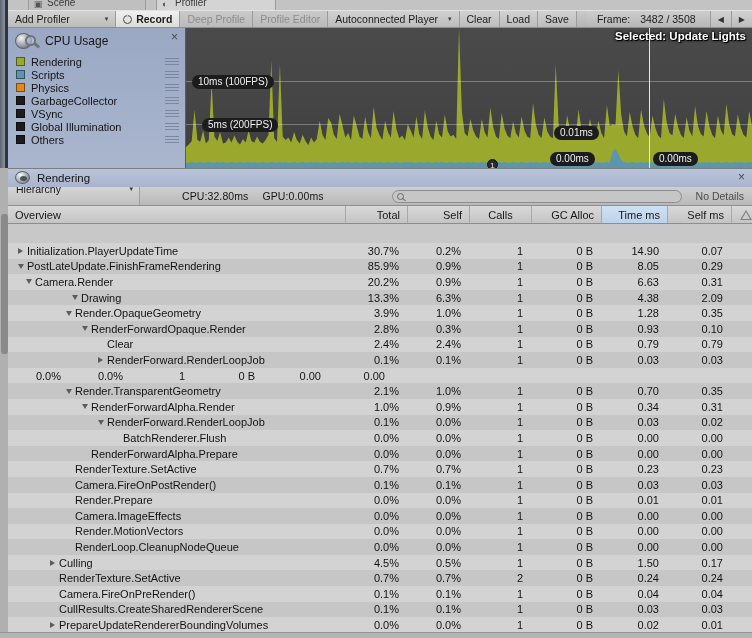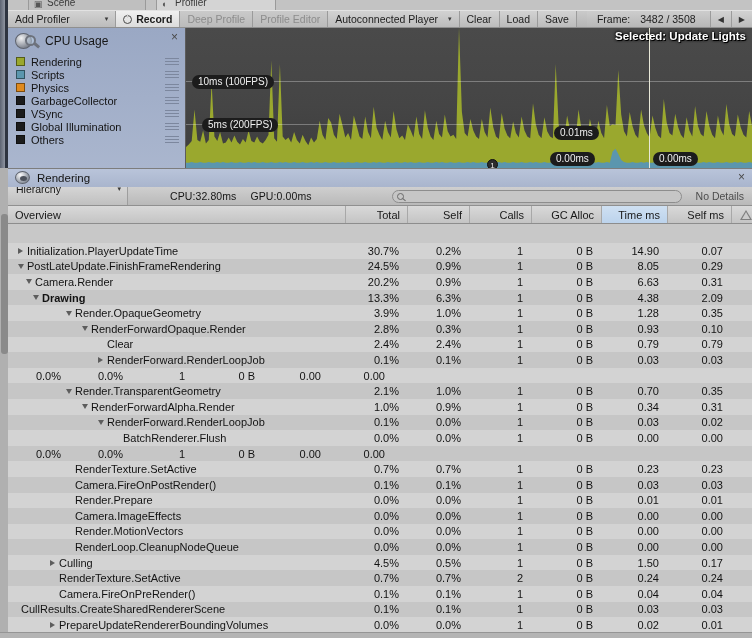--- a/index.html
+++ b/index.html
@@ -154,21 +154,21 @@
     border-radius:50%; background:#4d525c;
   }
   .detail-head .t { font-size: 11.5px; color: #141414; }
   .detail-head .closex { position:absolute; right: 7px; top: 1px; font-size: 12px; color:#4a4a4a; }
 
   .detail-toolbar {
     height: 19px; background: linear-gradient(to bottom,#cfcfcf,#b9b9b9);
     border-bottom: 1px solid #909090; display:flex; align-items:stretch; font-size: 10.5px;
   }
   .hier-dd {
-    width: 120px; display:flex; align-items:center; justify-content:space-between;
+    width: 132px; display:flex; align-items:center; justify-content:space-between;
     padding: 0 6px 14px 8px; border-right: 1px solid #9e9e9e;
     background: linear-gradient(to bottom,#d5d5d5,#c0c0c0); color:#161616;
   }
   .hier-dd .caret { font-size: 7px; color:#3a3a3a; }
   .cpu-gpu { display:flex; align-items:center; padding-left: 42px; color:#161616; white-space: nowrap; letter-spacing: 0.1px;}
   .cpu-gpu span + span { margin-left: 14px; }
   .search-wrap { flex:1; display:flex; align-items:center; justify-content:flex-end; padding-right: 6px; }
   .search-box {
     width: 290px; height: 13px; border-radius: 7px;
     background: #c6c6c6; border: 1px solid #8d8d8d;
@@ -424,21 +424,21 @@
     <div class="col-head" id="colhead">
         <div class="c" style="width: 338px; flex: 0 0 338px;">
           <span>Overview</span>
         </div>
         <div class="c num" style="width: 62px; flex: 0 0 62px;">
           <span>Total</span>
         </div>
         <div class="c num" style="width: 62px; flex: 0 0 62px;">
           <span>Self</span>
         </div>
-        <div class="c num" style="width: 62px; flex: 0 0 62px;">
+        <div class="c num" style="width: 62px; flex: 0 0 62px; justify-content: center;">
           <span>Calls</span>
         </div>
         <div class="c num" style="width: 70px; flex: 0 0 70px;">
           <span>GC Alloc</span>
         </div>
         <div class="c num hl" style="width: 66px; flex: 0 0 66px;">
           <span>Time ms</span>
         </div>
         <div class="c num" style="width: 64px; flex: 0 0 64px; text-align: right;">
           <span>Self ms</span>
@@ -464,21 +464,21 @@
           <div class="c" style="width: 64px; flex: 0 0 64px;">0.07</div>
           <div class="c" style="width: 28px; flex: 0 0 28px;"></div>
         </div>
         <div class="row even">
           <div class="name" style="width: 338px; flex: 0 0 338px; padding-left: 6px;">
             <span class="tw">
               <span class="tri-d"></span>
             </span>
             <span>PostLateUpdate.FinishFrameRendering</span>
           </div>
-          <div class="c" style="width: 62px; flex: 0 0 62px;">24.5%</div>
+          <div class="c" style="width: 62px; flex: 0 0 62px;">85.9%</div>
           <div class="c" style="width: 62px; flex: 0 0 62px;">0.9%</div>
           <div class="c" style="width: 62px; flex: 0 0 62px;">1</div>
           <div class="c" style="width: 70px; flex: 0 0 70px;">0 B</div>
           <div class="c" style="width: 66px; flex: 0 0 66px;">8.05</div>
           <div class="c" style="width: 64px; flex: 0 0 64px;">0.29</div>
           <div class="c" style="width: 28px; flex: 0 0 28px;"></div>
         </div>
         <div class="row odd">
           <div class="name" style="width: 338px; flex: 0 0 338px; padding-left: 14px;">
             <span class="tw">
@@ -488,21 +488,21 @@
           </div>
           <div class="c" style="width: 62px; flex: 0 0 62px; text-align: center;">20.2%</div>
           <div class="c" style="width: 62px; flex: 0 0 62px;">0.9%</div>
           <div class="c" style="width: 62px; flex: 0 0 62px;">1</div>
           <div class="c" style="width: 70px; flex: 0 0 70px;">0 B</div>
           <div class="c" style="width: 66px; flex: 0 0 66px;">6.63</div>
           <div class="c" style="width: 64px; flex: 0 0 64px;">0.31</div>
           <div class="c" style="width: 28px; flex: 0 0 28px;"></div>
         </div>
         <div class="row even">
-          <div class="name" style="width: 338px; flex: 0 0 338px; padding-left: 21px; font-weight: bold;">
+          <div class="name" style="width: 338px; flex: 0 0 338px; padding-left: 60px;">
             <span class="tw">
               <span class="tri-d"></span>
             </span>
             <span>Drawing</span>
           </div>
           <div class="c" style="width: 62px; flex: 0 0 62px;">13.3%</div>
           <div class="c" style="width: 62px; flex: 0 0 62px;">6.3%</div>
           <div class="c" style="width: 62px; flex: 0 0 62px;">1</div>
           <div class="c" style="width: 70px; flex: 0 0 70px;">0 B</div>
           <div class="c" style="width: 66px; flex: 0 0 66px;">4.38</div>
@@ -628,20 +628,24 @@
           </div>
           <div class="c" style="width: 62px; flex: 0 0 62px;">0.0%</div>
           <div class="c" style="width: 62px; flex: 0 0 62px;">0.0%</div>
           <div class="c" style="width: 62px; flex: 0 0 62px;">1</div>
           <div class="c" style="width: 70px; flex: 0 0 70px;">0 B</div>
           <div class="c" style="width: 66px; flex: 0 0 66px;">0.00</div>
           <div class="c" style="width: 64px; flex: 0 0 64px;">0.00</div>
           <div class="c" style="width: 28px; flex: 0 0 28px;"></div>
         </div>
         <div class="row even">
+          <div class="name" style="width: 338px; flex: 0 0 338px; padding-left: 70px;">
+            <span class="tw"></span>
+            <span>RenderForwardAlpha.Prepare</span>
+          </div>
           <div class="c" style="width: 62px; flex: 0 0 62px;">0.0%</div>
           <div class="c" style="width: 62px; flex: 0 0 62px;">0.0%</div>
           <div class="c" style="width: 62px; flex: 0 0 62px;">1</div>
           <div class="c" style="width: 70px; flex: 0 0 70px;">0 B</div>
           <div class="c" style="width: 66px; flex: 0 0 66px;">0.00</div>
           <div class="c" style="width: 64px; flex: 0 0 64px;">0.00</div>
           <div class="c" style="width: 28px; flex: 0 0 28px;"></div>
         </div>
         <div class="row odd">
           <div class="name" style="width: 338px; flex: 0 0 338px; padding-left: 54px;">
@@ -756,21 +760,21 @@
           </div>
           <div class="c" style="width: 62px; flex: 0 0 62px;">0.1%</div>
           <div class="c" style="width: 62px; flex: 0 0 62px;">0.1%</div>
           <div class="c" style="width: 62px; flex: 0 0 62px;">1</div>
           <div class="c" style="width: 70px; flex: 0 0 70px;">0 B</div>
           <div class="c" style="width: 66px; flex: 0 0 66px;">0.04</div>
           <div class="c" style="width: 64px; flex: 0 0 64px;">0.04</div>
           <div class="c" style="width: 28px; flex: 0 0 28px;"></div>
         </div>
         <div class="row even">
-          <div class="name" style="width: 338px; flex: 0 0 338px; ">
+          <div class="name" style="width: 338px; flex: 0 0 338px; padding-left: 38px;">
             <span class="tw"></span>
             <span>CullResults.CreateSharedRendererScene</span>
           </div>
           <div class="c" style="width: 62px; flex: 0 0 62px;">0.1%</div>
           <div class="c" style="width: 62px; flex: 0 0 62px;">0.1%</div>
           <div class="c" style="width: 62px; flex: 0 0 62px;">1</div>
           <div class="c" style="width: 70px; flex: 0 0 70px;">0 B</div>
           <div class="c" style="width: 66px; flex: 0 0 66px;">0.03</div>
           <div class="c" style="width: 64px; flex: 0 0 64px;">0.03</div>
           <div class="c" style="width: 28px; flex: 0 0 28px;"></div>

